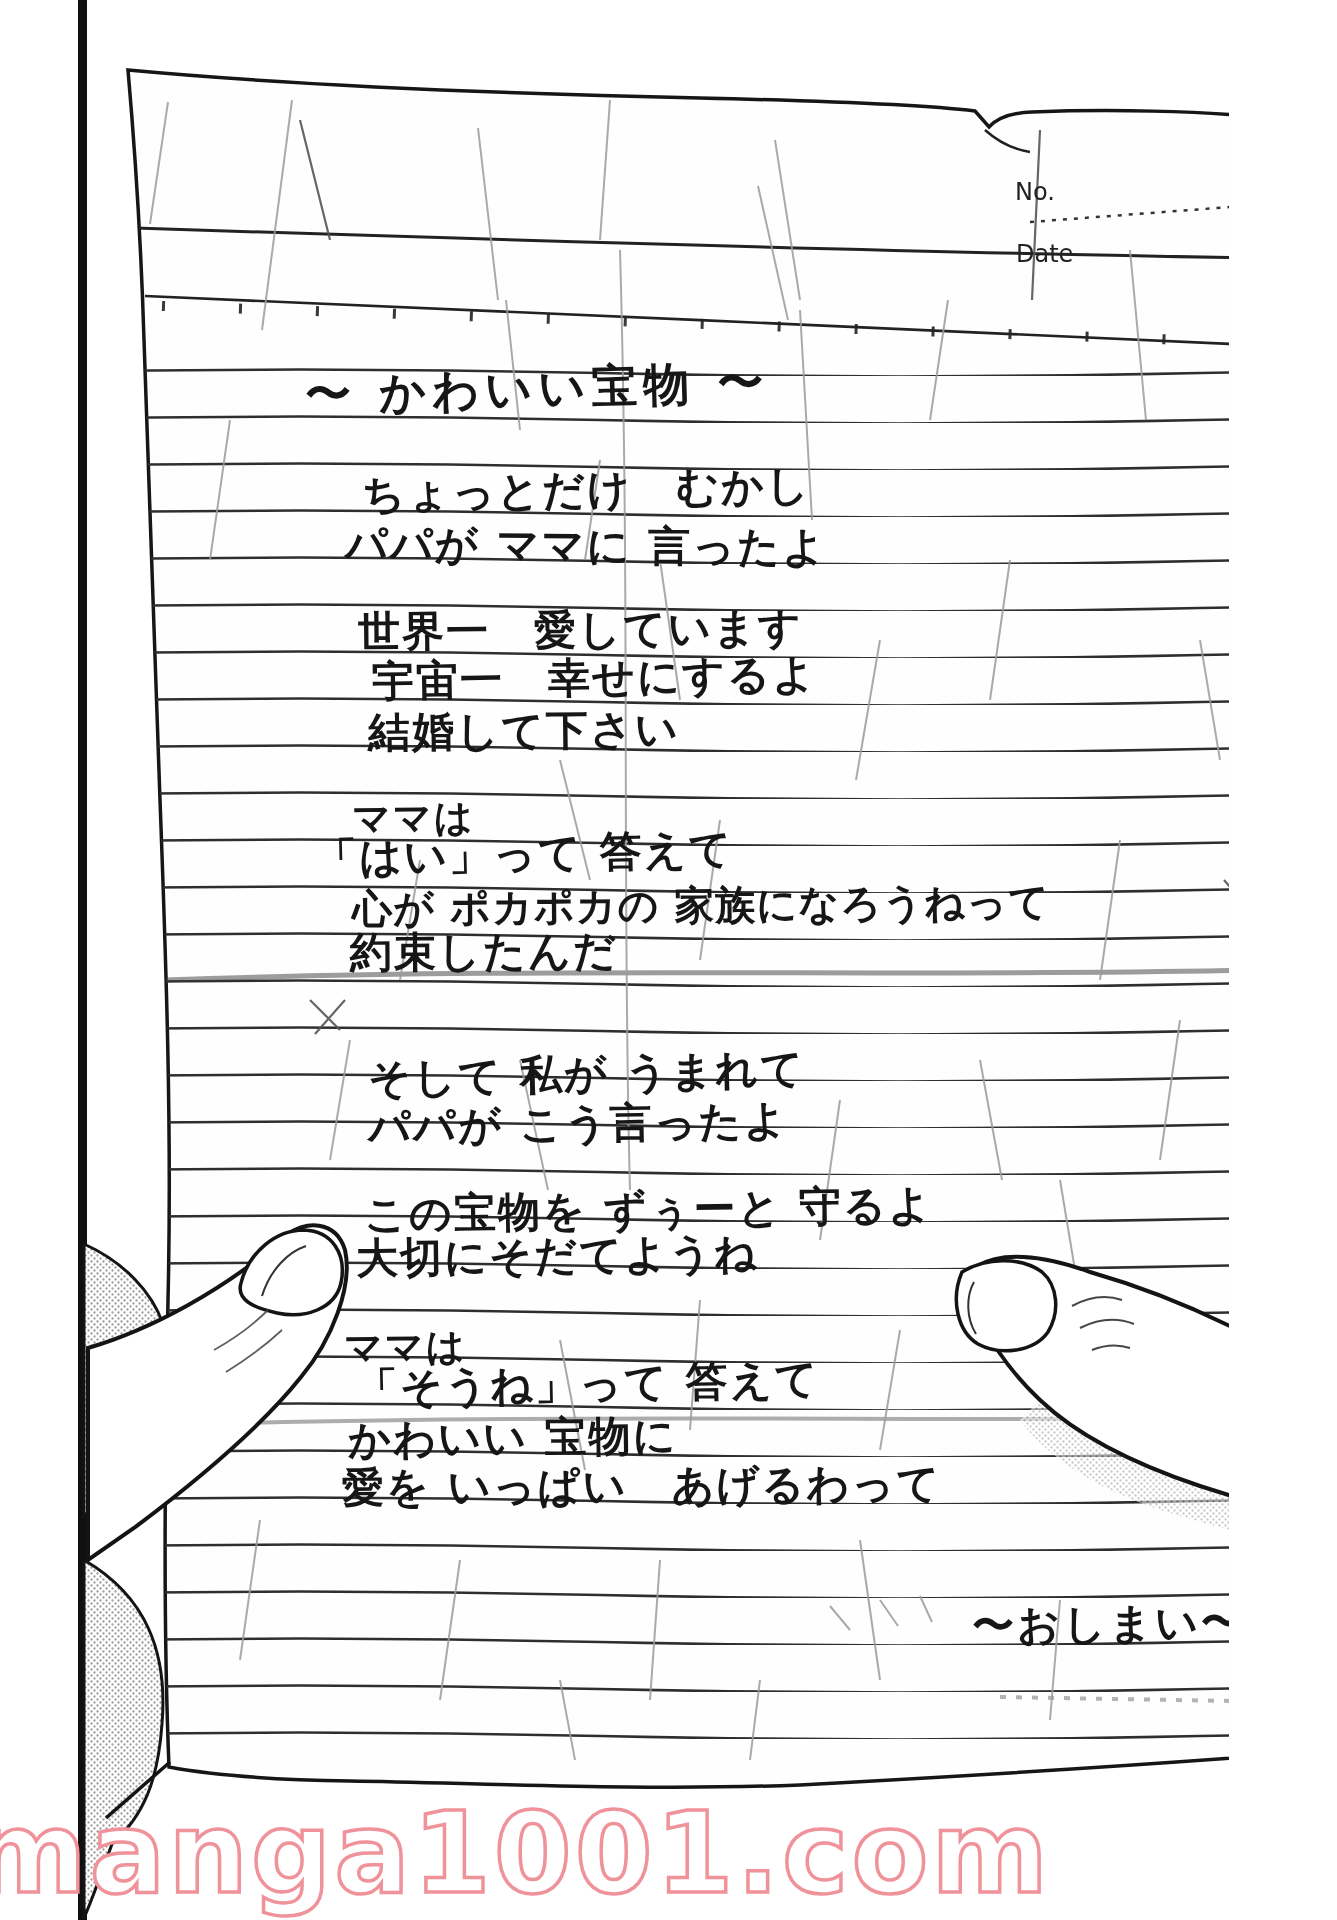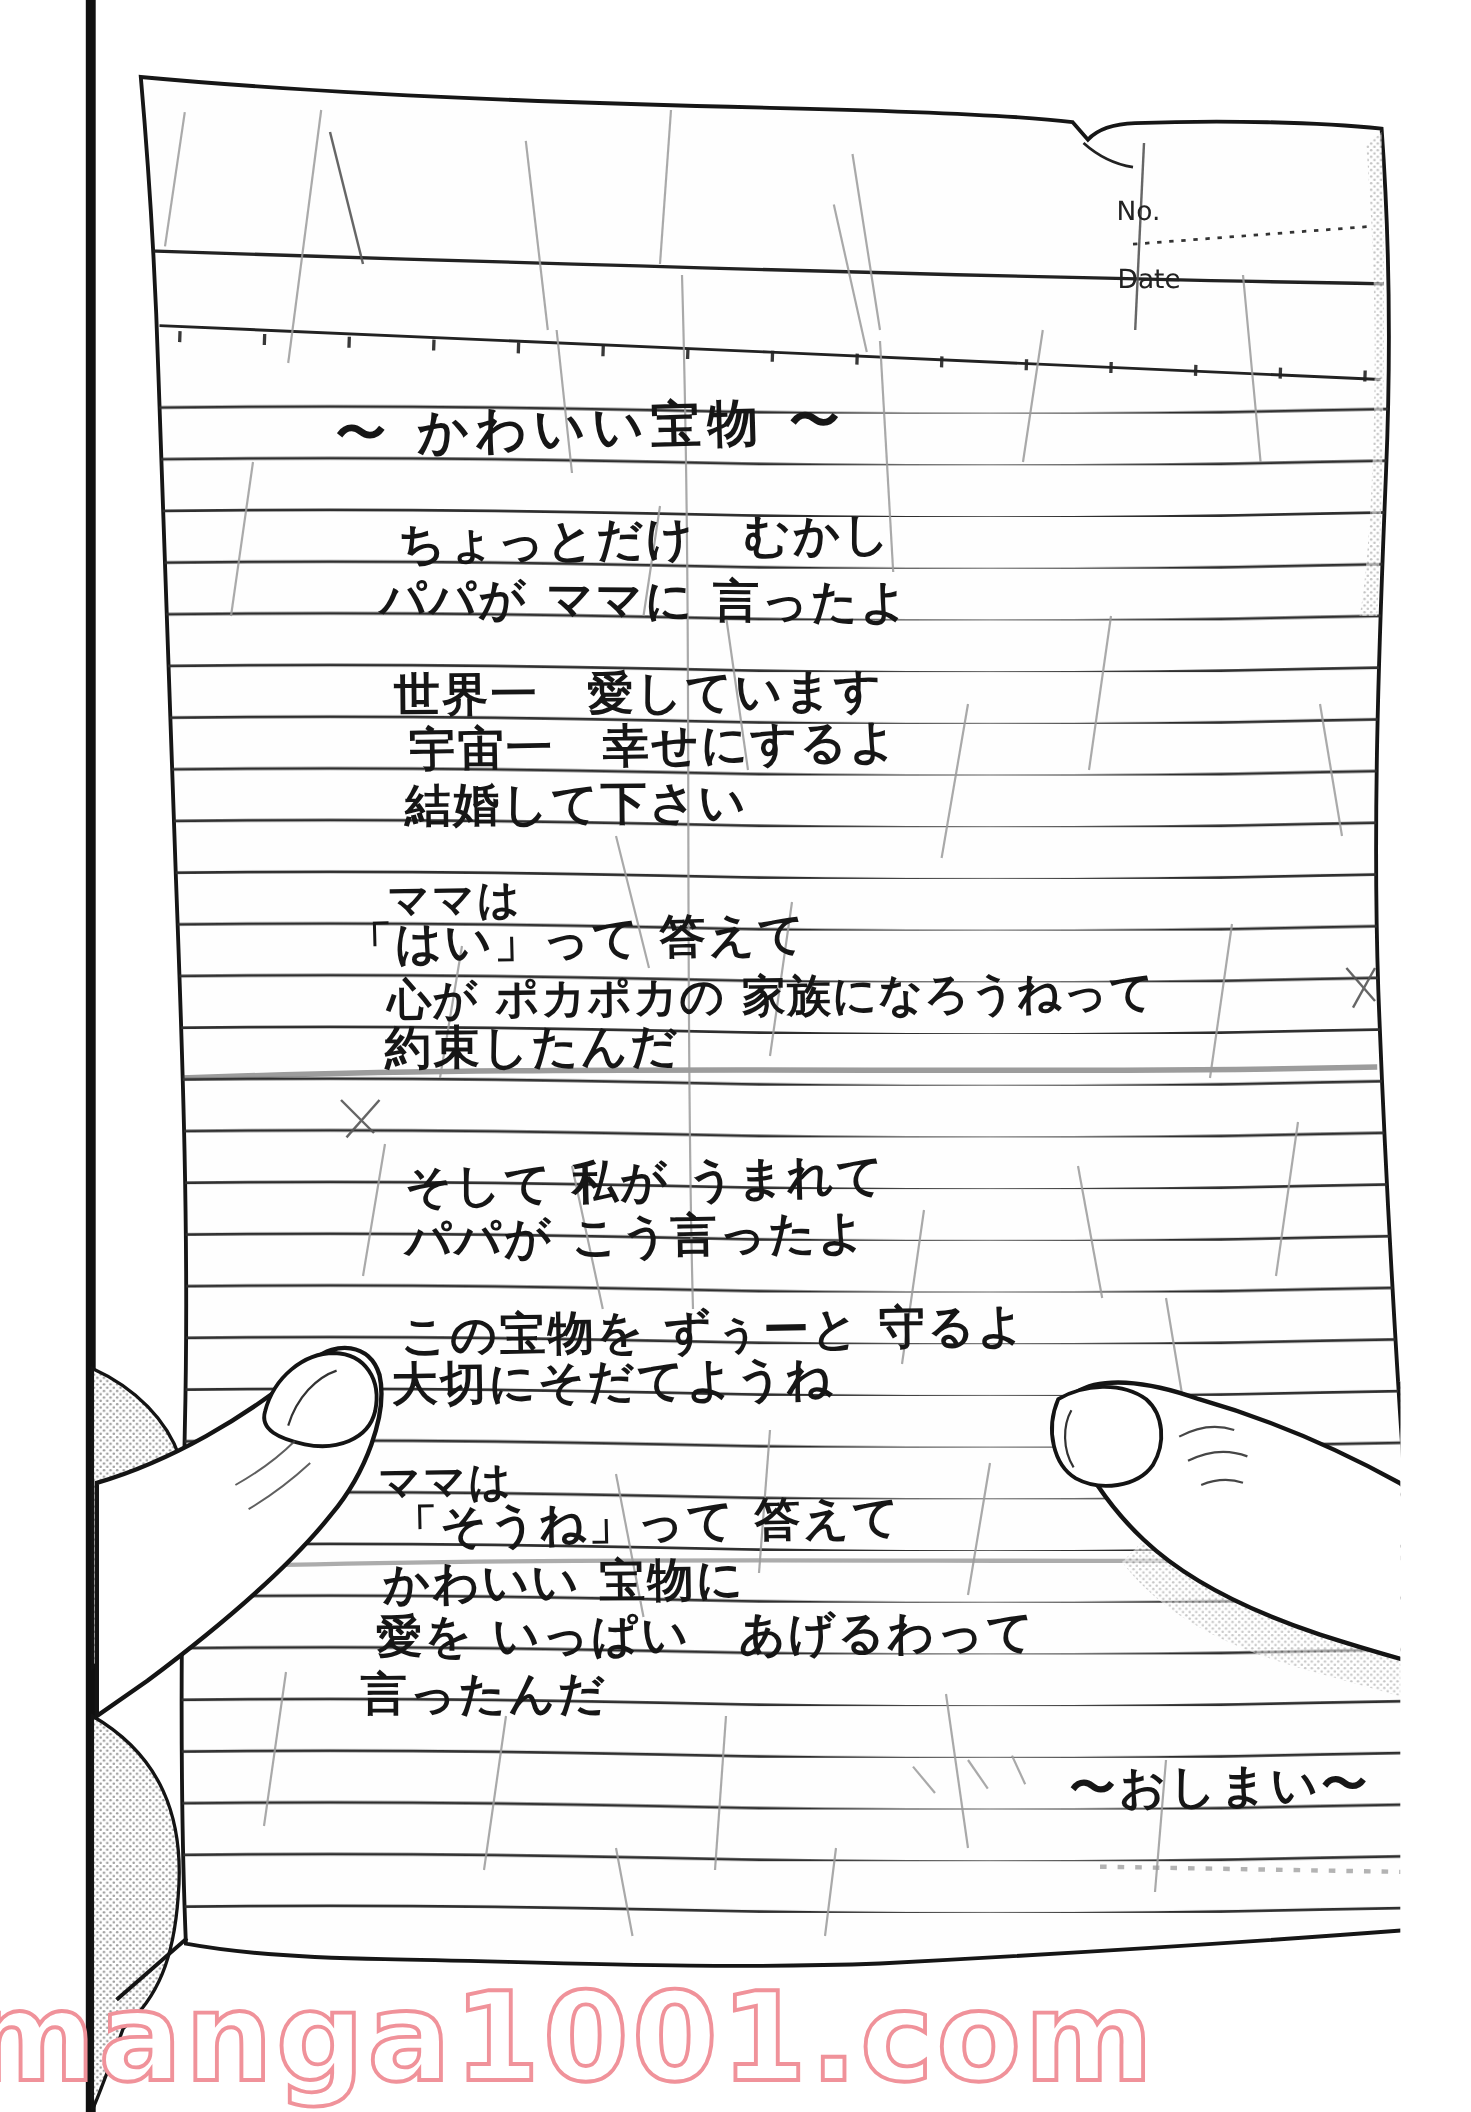--- a/index.html
+++ b/index.html
@@ -1,17 +1,17 @@
 <!DOCTYPE html>
 <html><head>
 <meta charset="utf-8">
 <style>
   html,body{margin:0;padding:0;background:#ffffff;}
   .page{position:relative;width:1229px;height:1920px;background:#fff;overflow:hidden;
-        font-family:"DejaVu Sans","Liberation Sans",sans-serif;padding-left:44px;}
+        font-family:"DejaVu Sans","Liberation Sans",sans-serif;}
   .art{position:absolute;left:0;top:0;}
   .hw{position:absolute;font-weight:700;color:#161616;white-space:nowrap;
       letter-spacing:2px;font-family:"DejaVu Sans","Liberation Sans",sans-serif;}
   .hw-title{letter-spacing:6px;}
   .hw-end{letter-spacing:3px;}
   .watermark{position:absolute;left:-30px;top:1788px;font-size:112px;font-weight:700;
       letter-spacing:3px;color:#ffffff;-webkit-text-stroke:3.5px #f0929a;
       white-space:nowrap;z-index:6;font-family:"DejaVu Sans","Liberation Sans",sans-serif;}
   svg text{font-family:"DejaVu Sans","Liberation Sans",sans-serif;}
 </style>
@@ -167,18 +167,17 @@
   <div class="hw" style="left:352px;top:878px;font-size:40px;transform:rotate(-0.6deg);letter-spacing:1px;">心が ポカポカの 家族になろうねって</div>
   <div class="hw" style="left:350px;top:924px;font-size:42px;transform:rotate(-0.4deg);">約束したんだ</div>
   <div class="hw" style="left:368px;top:1046px;font-size:42px;transform:rotate(-1.4deg);">そして 私が うまれて</div>
   <div class="hw" style="left:368px;top:1096px;font-size:42px;transform:rotate(-1deg);">パパが こう言ったよ</div>
   <div class="hw" style="left:364px;top:1182px;font-size:42px;transform:rotate(-1deg);">この宝物を ずぅーと 守るよ</div>
   <div class="hw" style="left:356px;top:1228px;font-size:42px;transform:rotate(-0.8deg);">大切にそだてようね</div>
   <div class="hw" style="left:344px;top:1322px;font-size:38px;transform:rotate(-0.8deg);">ママは</div>
   <div class="hw" style="left:356px;top:1356px;font-size:42px;transform:rotate(-1.2deg);">「そうね」って 答えて</div>
   <div class="hw" style="left:348px;top:1410px;font-size:42px;transform:rotate(-0.8deg);">かわいい 宝物に</div>
   <div class="hw" style="left:342px;top:1458px;font-size:42px;transform:rotate(-0.4deg);">愛を いっぱい　あげるわって</div>
-  <div class="hw" style="left:328px;top:1512px;font-size:42px;transform:rotate(-0.2deg);">言ったんだ</div>
 
   <div class="hw hw-end" style="left:972px;top:1596px;font-size:42px;transform:rotate(-0.8deg);">〜おしまい〜</div>
 
   <div class="watermark">manga1001.com</div>
 </div>
 
 </body></html>

